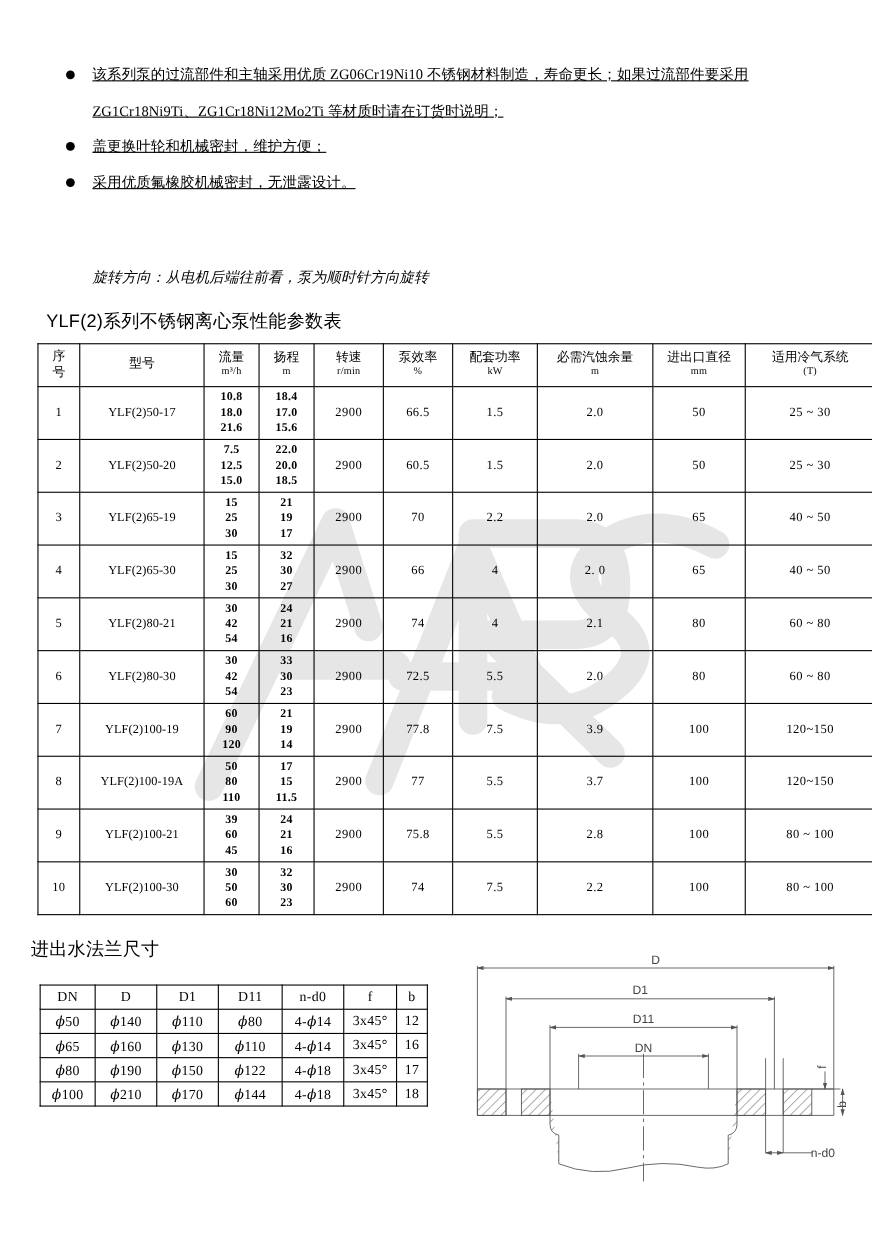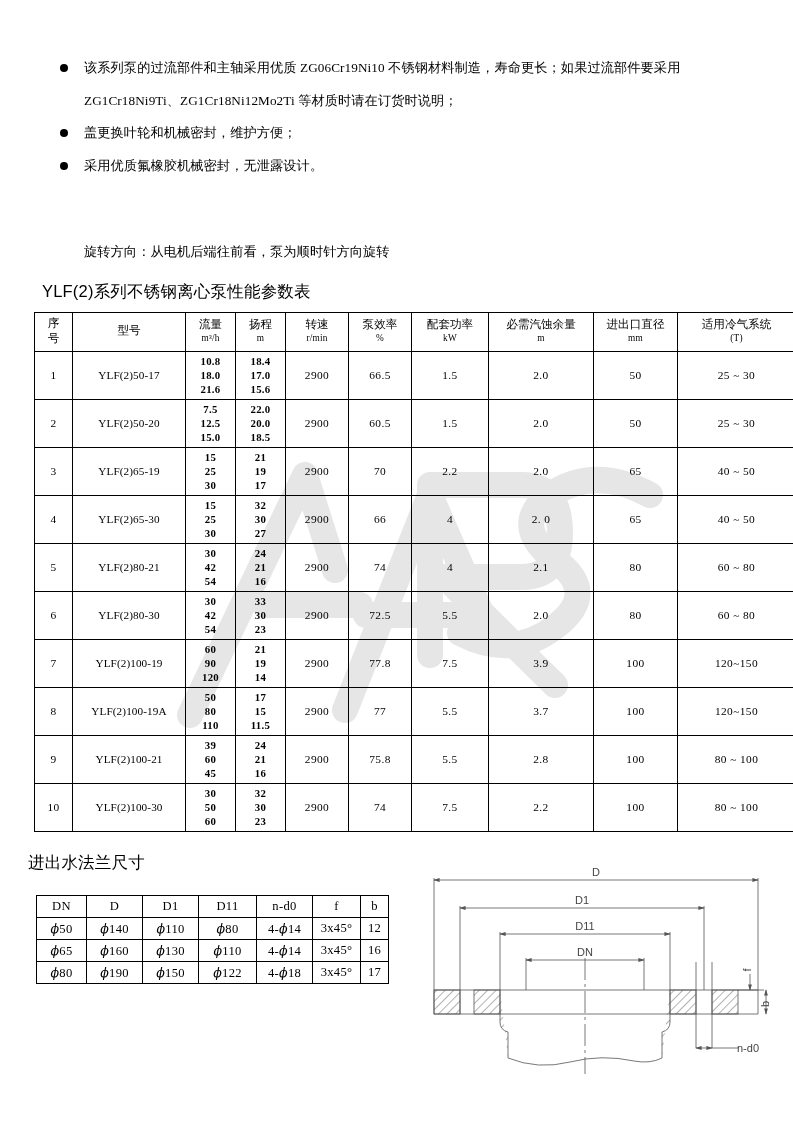--- a/index.html
+++ b/index.html
@@ -36,20 +36,21 @@
 
   
   .intro {
     margin: 0;
     padding: 0;
     list-style: none;
     position: absolute;
     left: 58px;
     top: 52px;
     width: 700px;
+    text-decoration: underline;
   }
   .intro li {
     position: relative;
     padding-left: 26px;
     font-size: 13.2px;
     line-height: 2.47;
     letter-spacing: 0.1px;
   }
   .intro li .dot {
     position: absolute;
@@ -61,20 +62,21 @@
     background: #000;
   }
   .intro li .l2 { display: block; }
   .sub-note {
     position: absolute;
     left: 84px;
     top: 241px;
     font-size: 13.2px;
     line-height: 1.6;
     letter-spacing: 0.1px;
+    font-style: italic;
   }
 
   
   .sec-title {
     position: absolute;
     font-family: "Liberation Sans", "DejaVu Sans", sans-serif;
     font-weight: normal;
     font-size: 16.5px;
     letter-spacing: 0.2px;
   }
@@ -498,20 +500,29 @@
           </tr>
           <tr>
             <td><span class="phi">ϕ</span>80</td>
             <td><span class="phi">ϕ</span>190</td>
             <td><span class="phi">ϕ</span>150</td>
             <td><span class="phi">ϕ</span>122</td>
             <td>4-<span class="phi">ϕ</span>18</td>
             <td>3x45°</td>
             <td>17</td>
           </tr>
+          <tr>
+            <td><span class="phi">ϕ</span>100</td>
+            <td><span class="phi">ϕ</span>210</td>
+            <td><span class="phi">ϕ</span>170</td>
+            <td><span class="phi">ϕ</span>144</td>
+            <td>4-<span class="phi">ϕ</span>18</td>
+            <td>3x45°</td>
+            <td>18</td>
+          </tr>
         </tbody>
     </table>
   </div>
 
   <svg id="drawing" viewBox="0 0 352 218" xmlns="http://www.w3.org/2000/svg">
     <defs>
       <pattern id="hatch" width="6" height="6" patternTransform="rotate(45)" patternUnits="userSpaceOnUse">
         <line x1="0" y1="0" x2="0" y2="6" stroke="#555" stroke-width="0.9"></line>
       </pattern>
       <marker id="ar-l" markerWidth="8" markerHeight="6" refX="7" refY="3" orient="auto">

